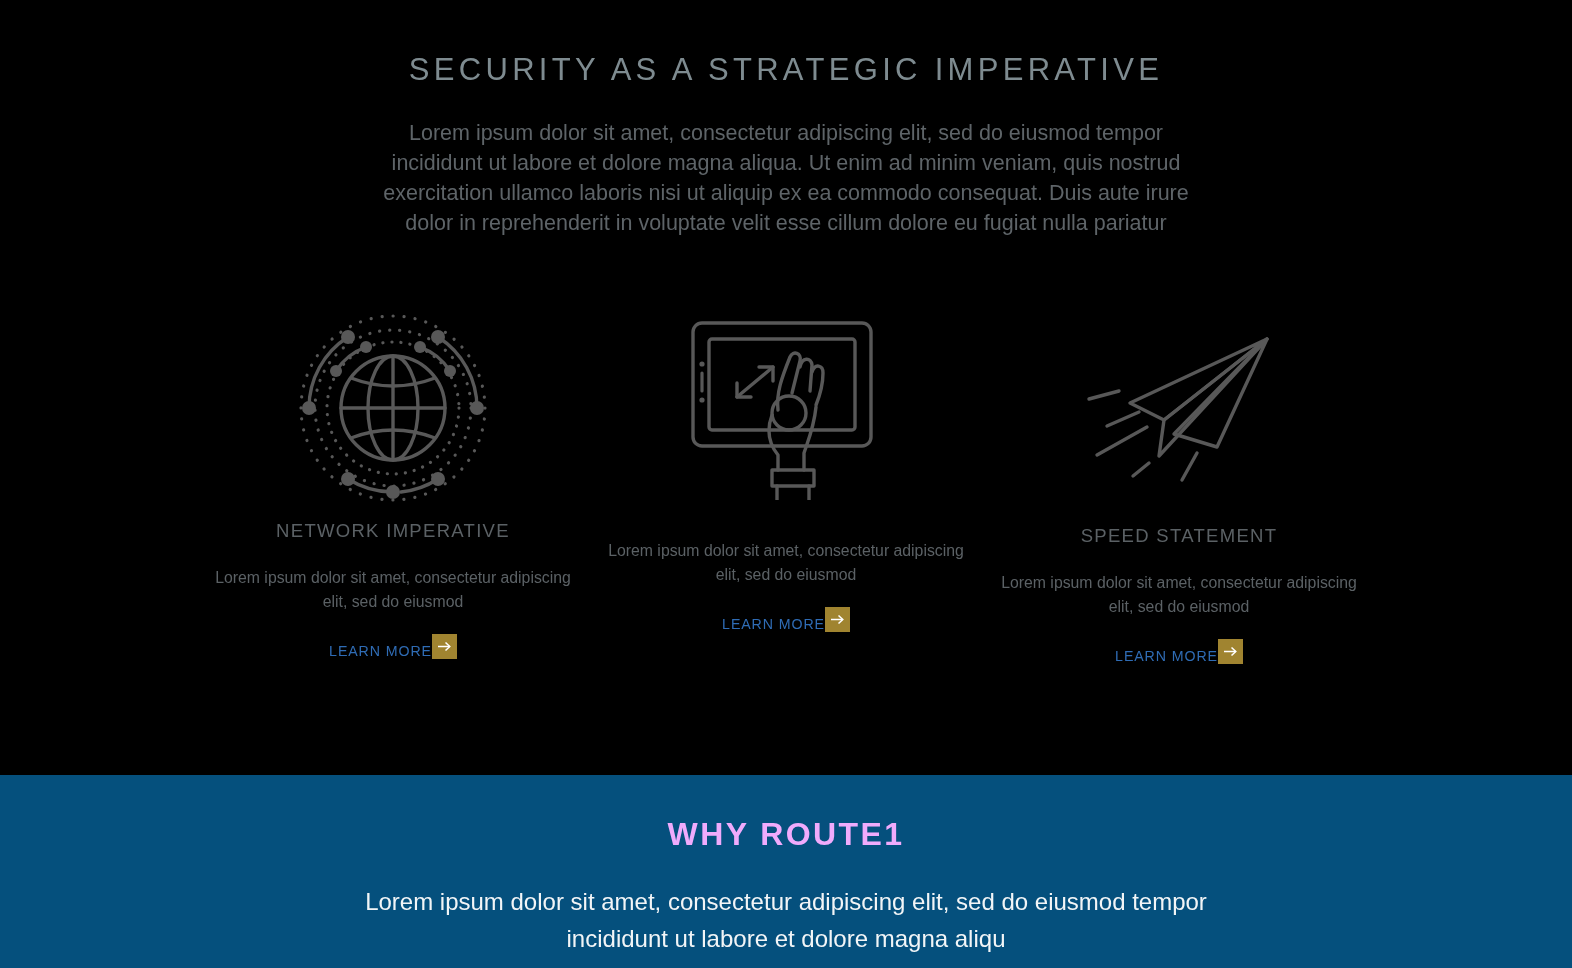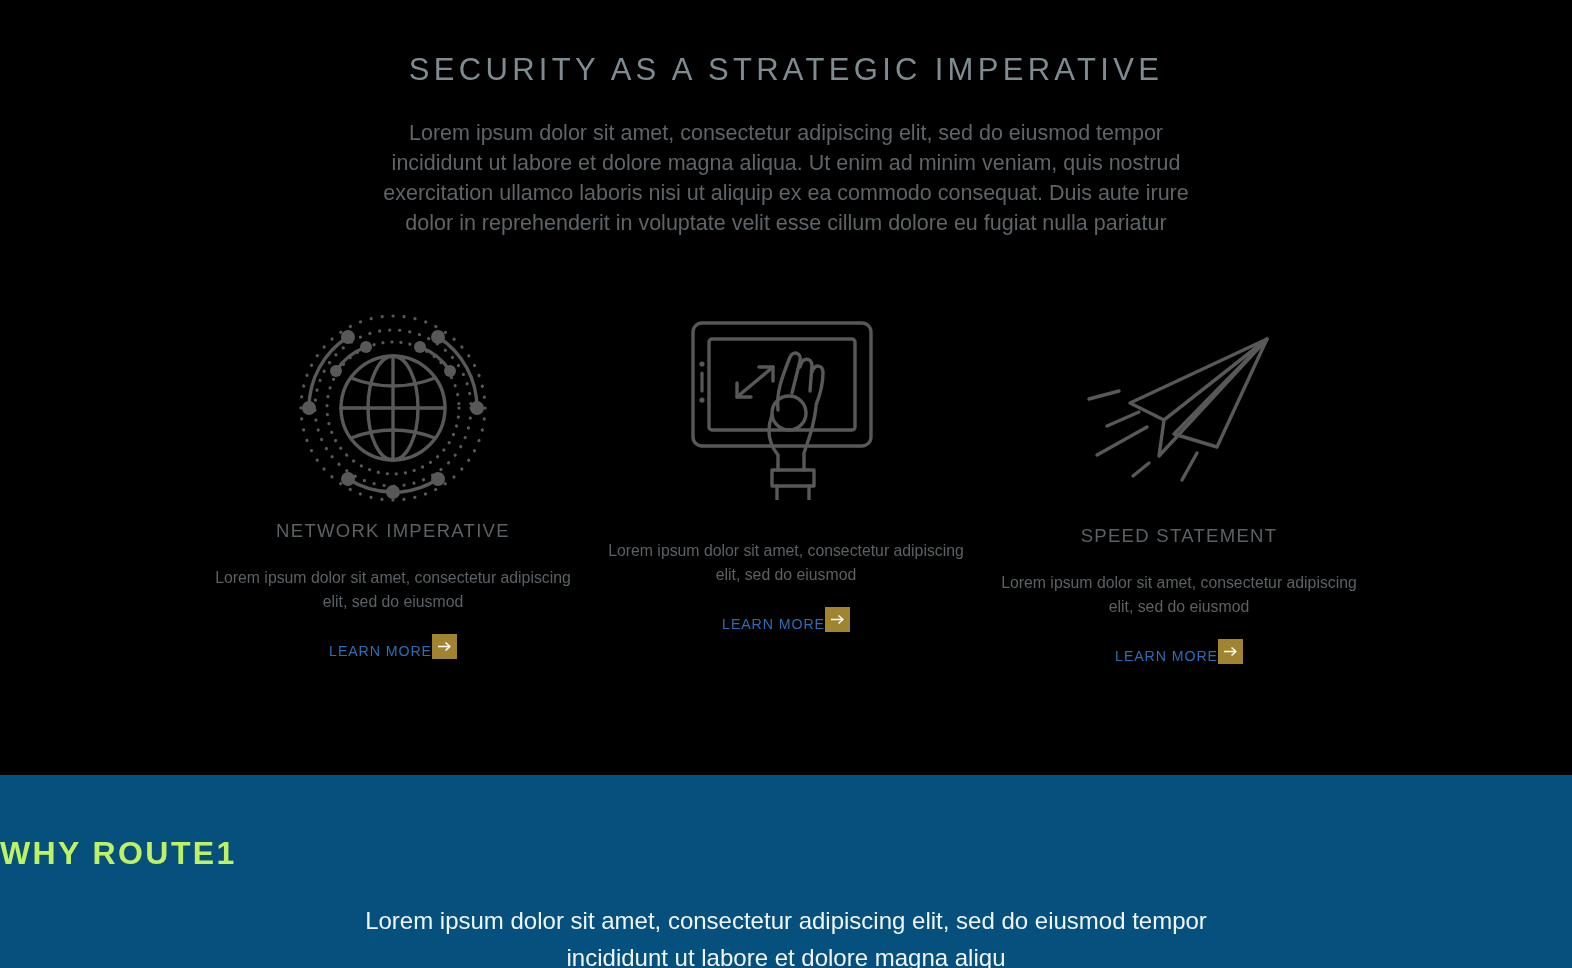--- a/index.html
+++ b/index.html
@@ -90,26 +90,26 @@
 
   
   .blue-section {
     position:absolute;
     top:775px; left:0;
     width:100%; height:193px;
     background:#05507d;
     overflow:hidden;
   }
   .blue-title {
-    text-align:left;
-    color:#bef264;
+    text-align:center;
+    color:#f0abfc;
     font-size:32px;
     font-weight:700;
     letter-spacing:2.4px;
-    padding-top:60px;
+    padding-top:41px;
     white-space:nowrap;
   }
   .blue-body {
     width:860px;
     margin:30px auto 0;
     text-align:center;
     color:#f2f5f7;
     font-size:24px;
     line-height:37px;
     font-weight:400;

